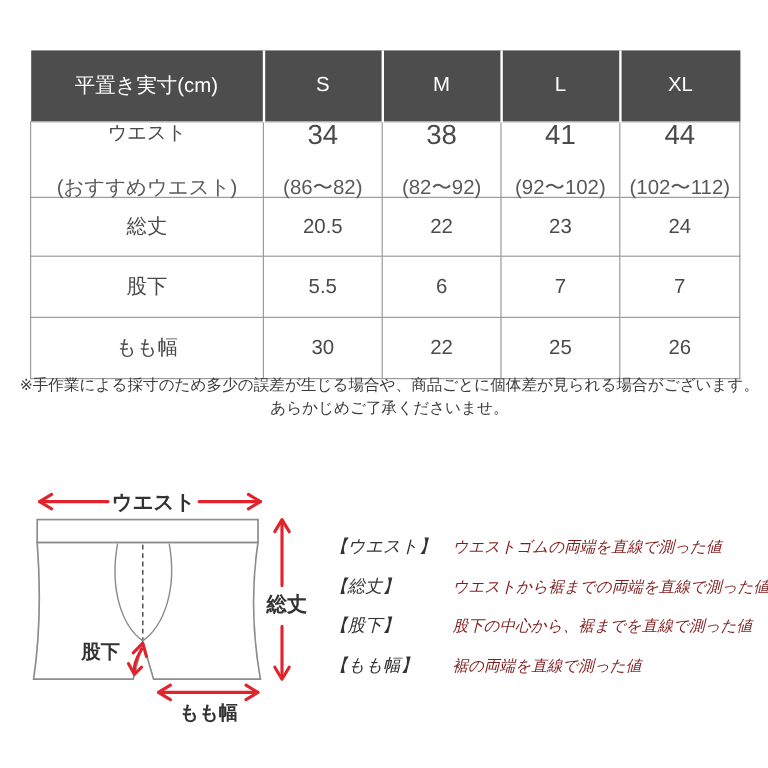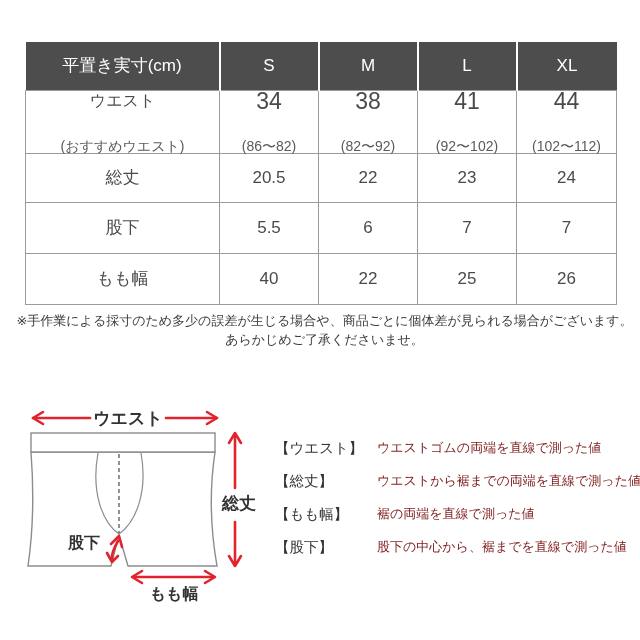--- a/index.html
+++ b/index.html
@@ -12,51 +12,51 @@
   }
   .canvas { position:absolute; inset:0; }
 
   
   table.size-table {
     position:absolute; left:25px; top:42px; width:591px;
     border-collapse:collapse; table-layout:fixed;
   }
   table.size-table th {
     background:var(--header-bg); color:#ffffff; font-size:17px; font-weight:normal;
-    border:none; border-left:2px solid #ffffff; height:48px; vertical-align:middle;
+    border:none; border-left:2px solid #ffffff; height:59px; vertical-align:middle;
   }
   table.size-table th:first-child { border-left:none; }
   table.size-table td {
     border:1px solid var(--line); background:#ffffff; text-align:center; vertical-align:middle;
     font-size:17px; color:var(--ink); padding:0;
   }
   tr.row-waist  td { height:57px; }
   tr.row-length td { height:49px; }
   tr.row-inseam td { height:51px; }
   tr.row-thigh  td { height:51px; }
   .cell-main { font-size:23px; line-height:20px; }
   .cell-label { font-size:16px; line-height:20px; }
-  .cell-sub  { font-size:14px; line-height:14px; color:#5a5a5a;margin-top:28px; }
+  .cell-sub  { font-size:17px; line-height:14px; color:#5a5a5a;margin-top:28px; }
 
   
   .notes { position:absolute; left:12px; top:311px; width:625px;text-align:center; }
   .note-line { font-size:13px; line-height:19px; color:#3c3c3c; white-space:nowrap; }
 
   
   svg.diagram { position:absolute; left:18px; top:400px; width:250px; height:215px; }
   .garment { fill:#ffffff; stroke:#8c8c8c; stroke-width:1.4; }
   .seam { fill:none; stroke:#8c8c8c; stroke-width:1.2; }
   .dash { fill:none; stroke:#4a4a4a; stroke-width:1.2; stroke-dasharray:4 3; }
   .arrow { fill:none; stroke:var(--red); stroke-width:2.6; stroke-linecap:round; stroke-linejoin:round; }
   .dlabel { fill:#333333; font-size:17px; font-weight:bold; }
   .dlabel-sm { fill:#333333; font-size:16px; font-weight:bold; }
 
   
   .legend { position:absolute; left:275px; top:439px; }
-  .legend-item { display:flex; align-items:flex-start; height:33px; }
+  .legend-item { display:flex; align-items:center; height:33px;font-style:italic; }
   .legend-term { width:102px; flex:0 0 102px; font-size:14.5px; color:#333333; white-space:nowrap; }
   .legend-desc { font-size:13px; color:#7f1d1d; white-space:nowrap; }
 </style>
 </head>
 <body>
 
 <div class="canvas">
 
   <table class="size-table">
     <colgroup>
@@ -105,21 +105,21 @@
     </tr>
     <tr class="row-inseam">
       <td class="cell-label">股下</td>
       <td>5.5</td>
       <td>6</td>
       <td>7</td>
       <td>7</td>
     </tr>
     <tr class="row-thigh">
       <td class="cell-label">もも幅</td>
-      <td>40</td>
+      <td>30</td>
       <td>22</td>
       <td>25</td>
       <td>26</td>
     </tr>
   </tbody>
     </table>
 
   <div class="notes">
     <div class="note-line">※手作業による採寸のため多少の誤差が生じる場合や、商品ごとに個体差が見られる場合がございます。</div>
     <div class="note-line">あらかじめご了承くださいませ。</div>
@@ -167,22 +167,22 @@
   <div class="legend">
     <div class="legend-item">
       <span class="legend-term">【ウエスト】</span>
       <span class="legend-desc">ウエストゴムの両端を直線で測った値</span>
     </div>
     <div class="legend-item">
       <span class="legend-term">【総丈】</span>
       <span class="legend-desc">ウエストから裾までの両端を直線で測った値</span>
     </div>
     <div class="legend-item">
+      <span class="legend-term">【股下】</span>
+      <span class="legend-desc">股下の中心から、裾までを直線で測った値</span>
+    </div>
+    <div class="legend-item">
       <span class="legend-term">【もも幅】</span>
       <span class="legend-desc">裾の両端を直線で測った値</span>
-    </div>
-    <div class="legend-item">
-      <span class="legend-term">【股下】</span>
-      <span class="legend-desc">股下の中心から、裾までを直線で測った値</span>
     </div>
   </div>
 
 </div>
 
 </body></html>

